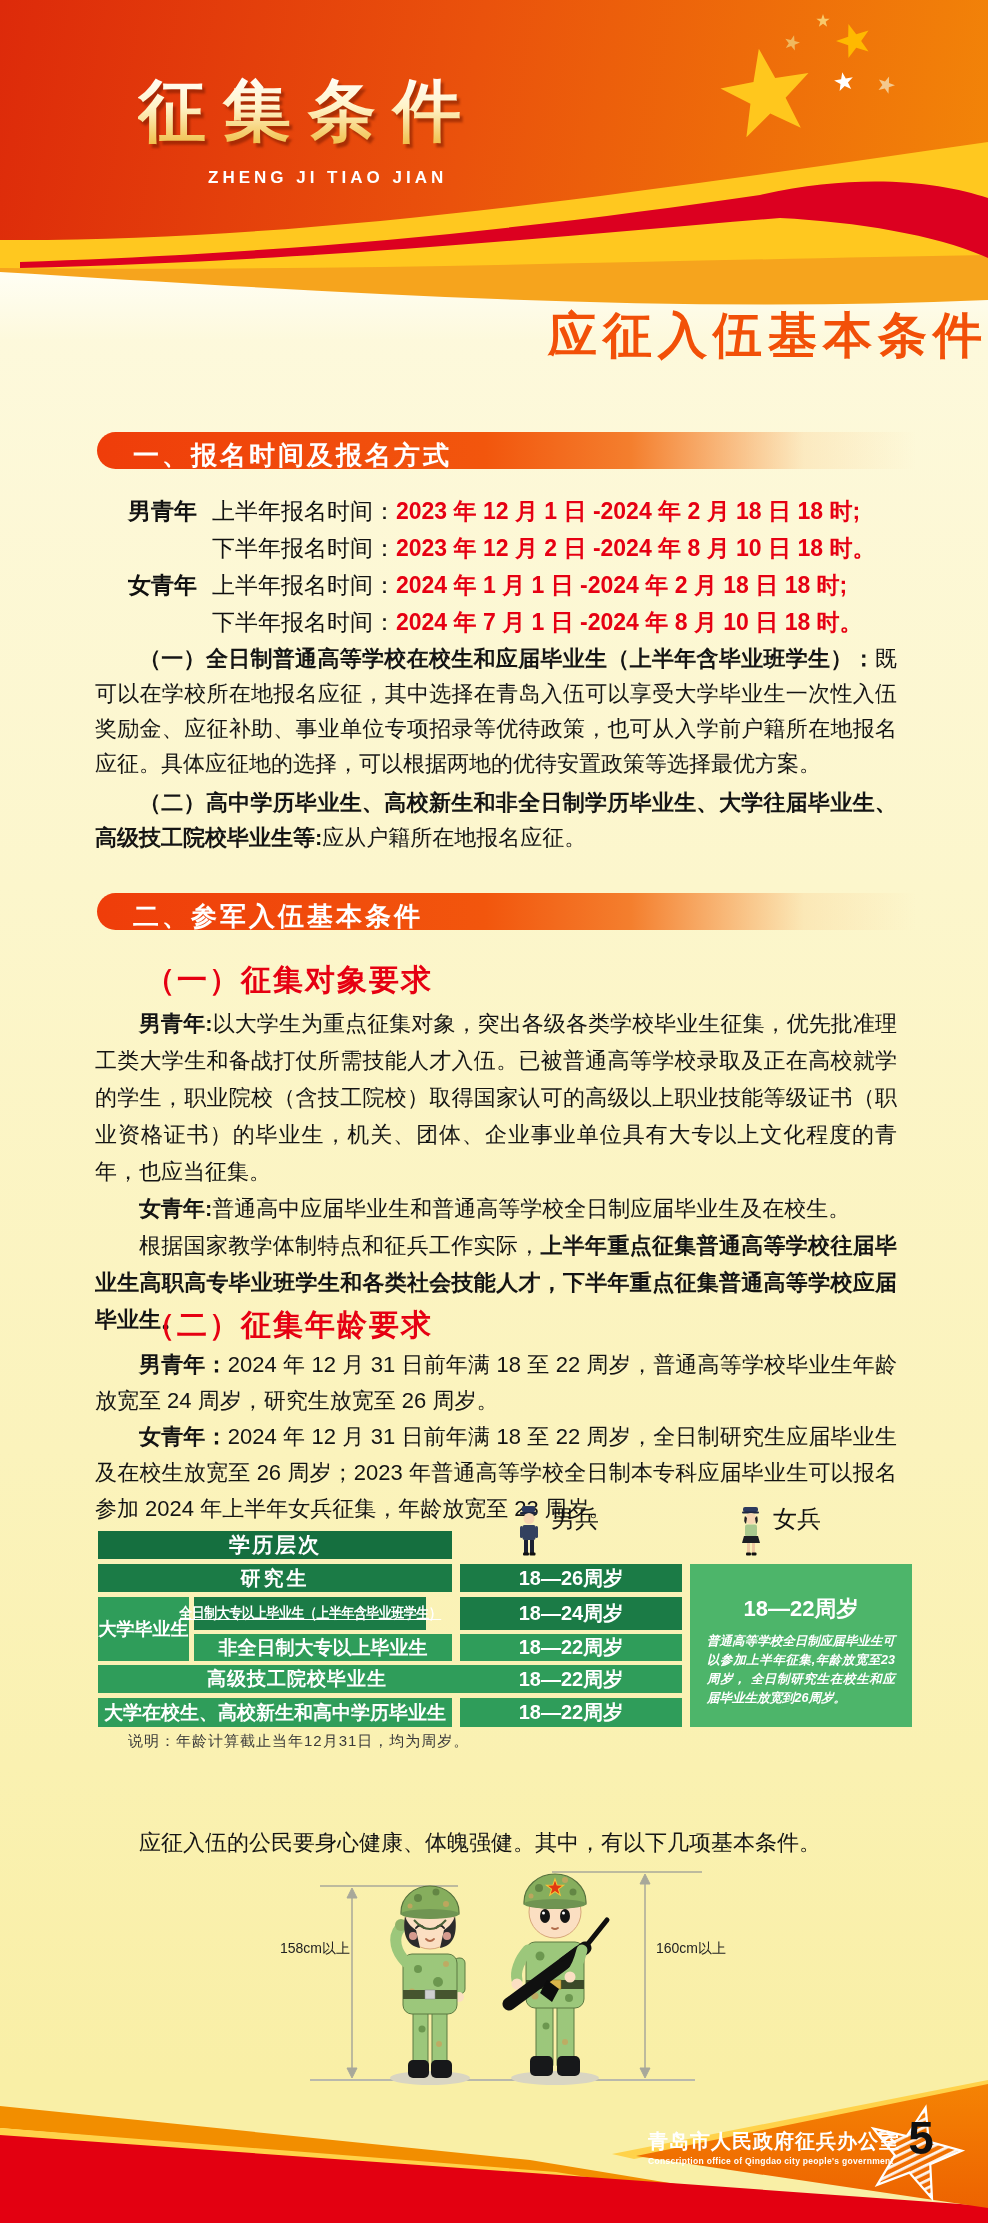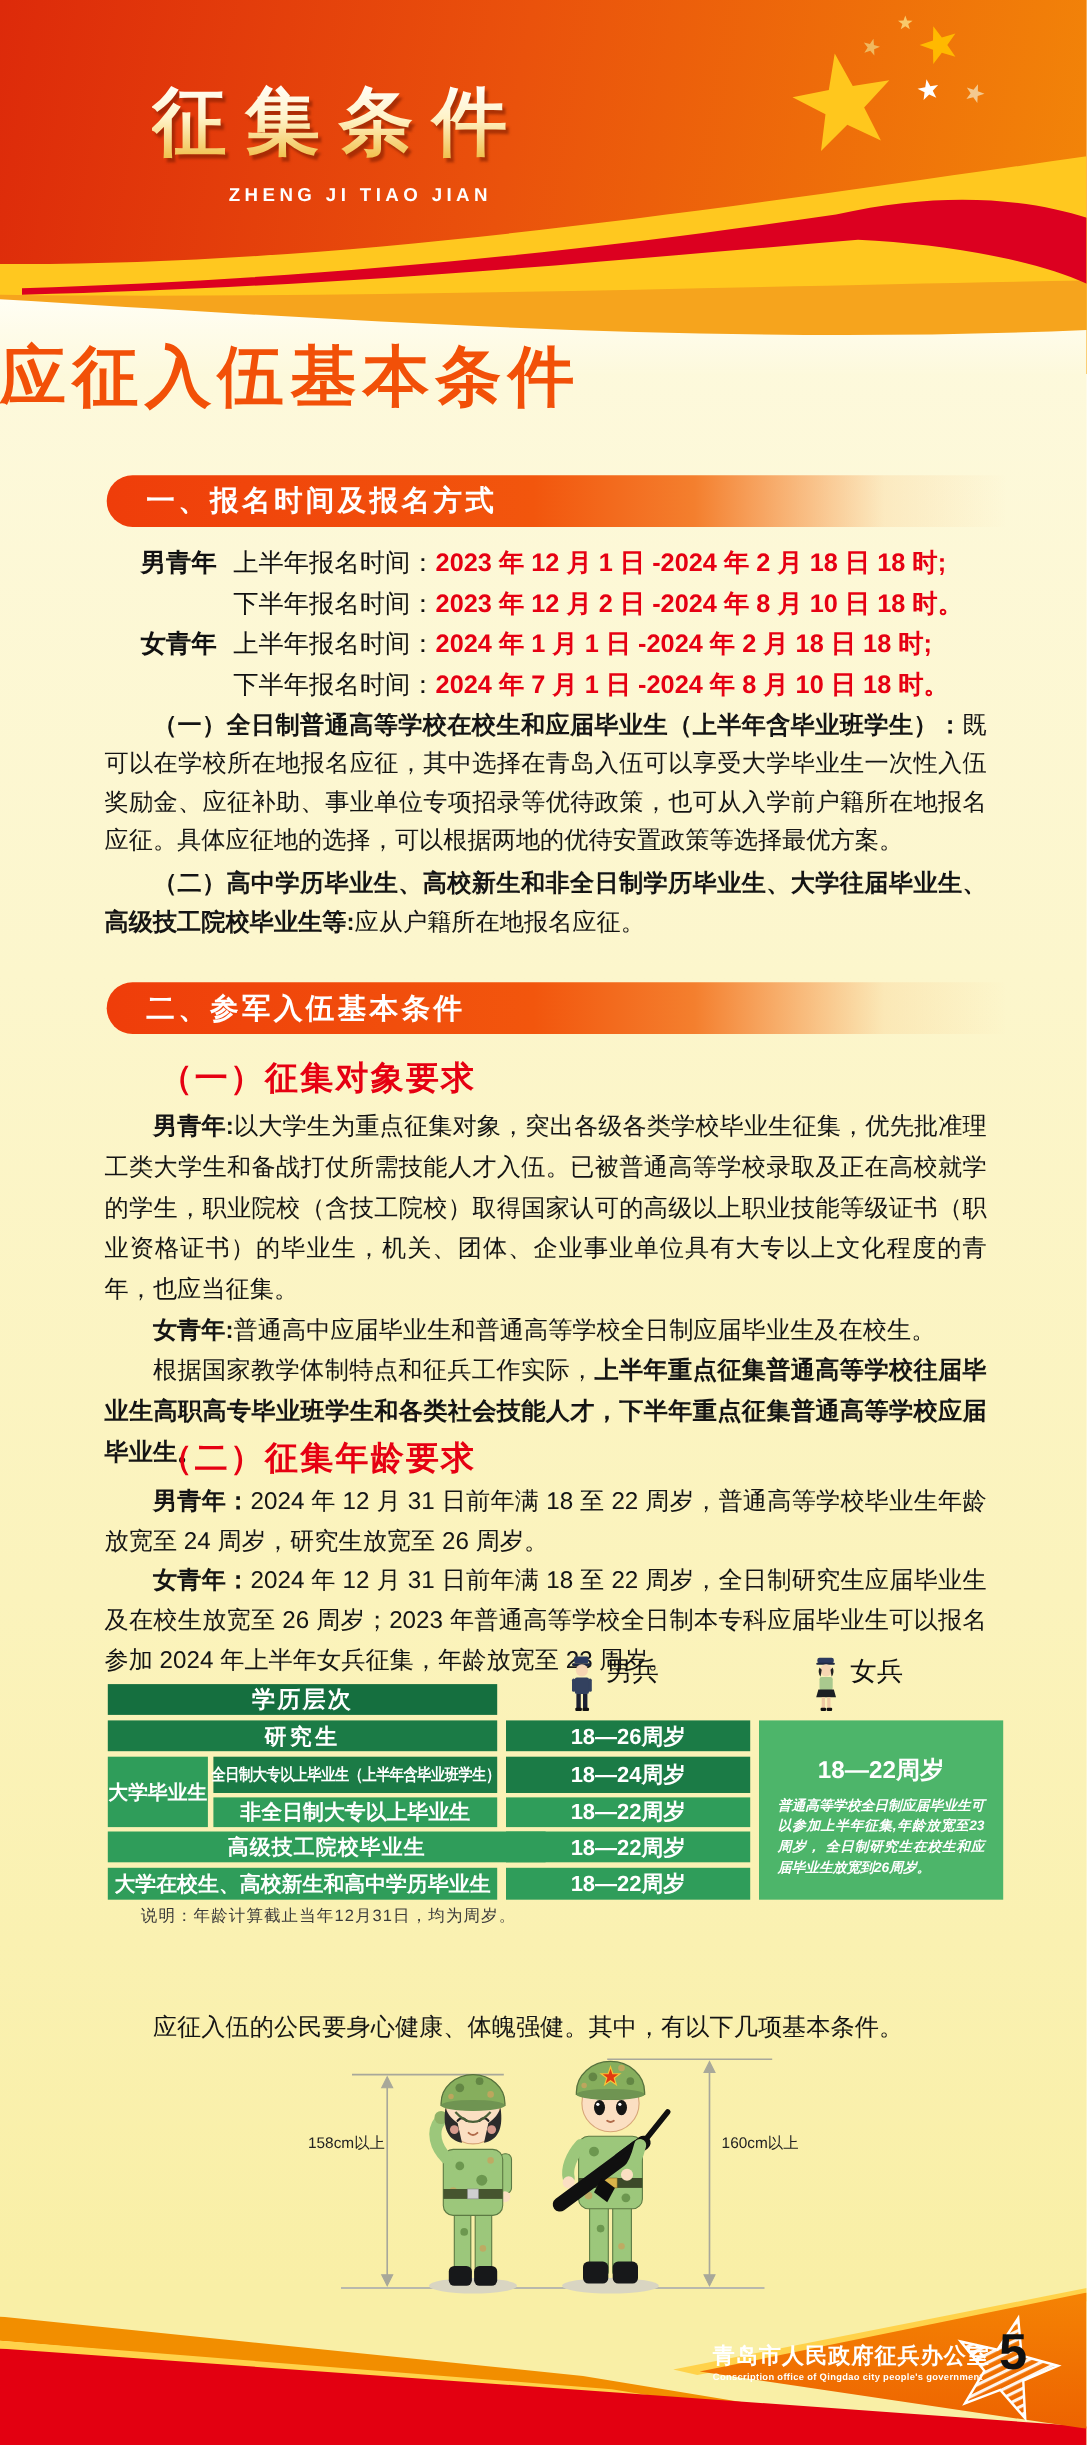--- a/index.html
+++ b/index.html
@@ -13,24 +13,24 @@
   .header{left:0;top:0;width:988px;height:340px;
     background:linear-gradient(100deg,#DD2A0A 0%,#EA520C 45%,#F38A08 100%);padding-left:32px;}
   .header svg{position:absolute;left:0;top:0;}
   .zh-title{left:138px;top:66px;width:420px;
     font-family:"Liberation Serif","DejaVu Serif",serif;font-weight:900;font-size:68px;letter-spacing:17px;
     background:linear-gradient(180deg,#FFFFFF 8%,#FFF3C8 45%,#F0BD45 88%);
     -webkit-background-clip:text;background-clip:text;color:transparent;
     filter:drop-shadow(3px 4px 1px rgba(120,25,0,0.55));white-space:nowrap;}
   .zh-sub{left:208px;top:168px;font-size:17px;letter-spacing:4px;color:#FFFFFF;font-weight:700;white-space:nowrap;}
   
-  .poster-title{left:0;top:303px;width:988px;text-align:left;font-size:60px;font-weight:900;
+  .poster-title{left:0;top:303px;width:988px;text-align:right;font-size:49px;font-weight:900;
     color:#F25008;letter-spacing:6px;white-space:nowrap;}
   
-  .banner{left:97px;height:47px;width:862px;border-radius:24px 0 0 24px;
+  .banner{left:97px;height:37px;width:862px;border-radius:24px 0 0 24px;
     background:linear-gradient(90deg,#EF3D0A 0%,#F2560D 45%,#F47F2E 62%,rgba(248,190,120,0.25) 82%,rgba(252,245,194,0) 95%);
     color:#fff;font-size:26px;font-weight:700;letter-spacing:3px;line-height:47px;padding-left:36px;box-sizing:border-box;white-space:nowrap;}
   .banner1{top:432px;} .banner2{top:893px;}
   
   .regtime{left:128px;top:493px;width:800px;font-size:23px;line-height:37px;}
   .reg-line{white-space:nowrap;}
   .reg-line .who{display:inline-block;width:84px;font-weight:700;color:#111;}
   .reg-line .lbl{color:#111;}
   .reg-line .date{color:#E60012;font-weight:700;}
   
@@ -176,21 +176,21 @@
           <rect x="13.5" y="49.5" width="5" height="3" rx="1" fill="#111"></rect>
       </svg>
       <span>女兵</span>
     </div>
 
     <div class="tbox g-dark" style="left:0;top:33px;width:354px;height:28px;font-size:20px;letter-spacing:3px;">研究生</div>
     <div class="tbox g-dark" style="left:362px;top:33px;width:222px;height:28px;font-size:20px;">18—26周岁</div>
 
     <div class="tbox g-mid" style="left:0;top:66px;width:91px;height:64px;font-size:18px;">大学毕业生</div>
 
-    <div class="tbox g-dark" style="left:96px;top:66px;width:258px;height:33px;font-size:15px;letter-spacing:-0.5px;white-space:nowrap;transform-origin:center;">
+    <div class="tbox g-dark" style="left:96px;top:66px;width:232px;height:33px;font-size:15px;letter-spacing:-0.5px;white-space:nowrap;transform-origin:center;text-decoration:underline;">
         <span style="transform:scaleX(0.86);display:inline-block;">全日制大专以上毕业生（上半年含毕业班学生）</span>
       </div>
     <div class="tbox g-dark" style="left:362px;top:66px;width:222px;height:33px;font-size:20px;">18—24周岁</div>
 
     <div class="tbox g-mid" style="left:96px;top:103px;width:258px;height:27px;font-size:19px;">非全日制大专以上毕业生</div>
     <div class="tbox g-mid" style="left:362px;top:103px;width:222px;height:27px;font-size:20px;">18—22周岁</div>
 
     <div class="tbox g-mid" style="left:0;top:134px;width:398px;height:28px;font-size:19px;letter-spacing:1px;">高级技工院校毕业生</div>
     <div class="tbox g-mid" style="left:362px;top:134px;width:222px;height:28px;font-size:20px;">18—22周岁</div>
 

